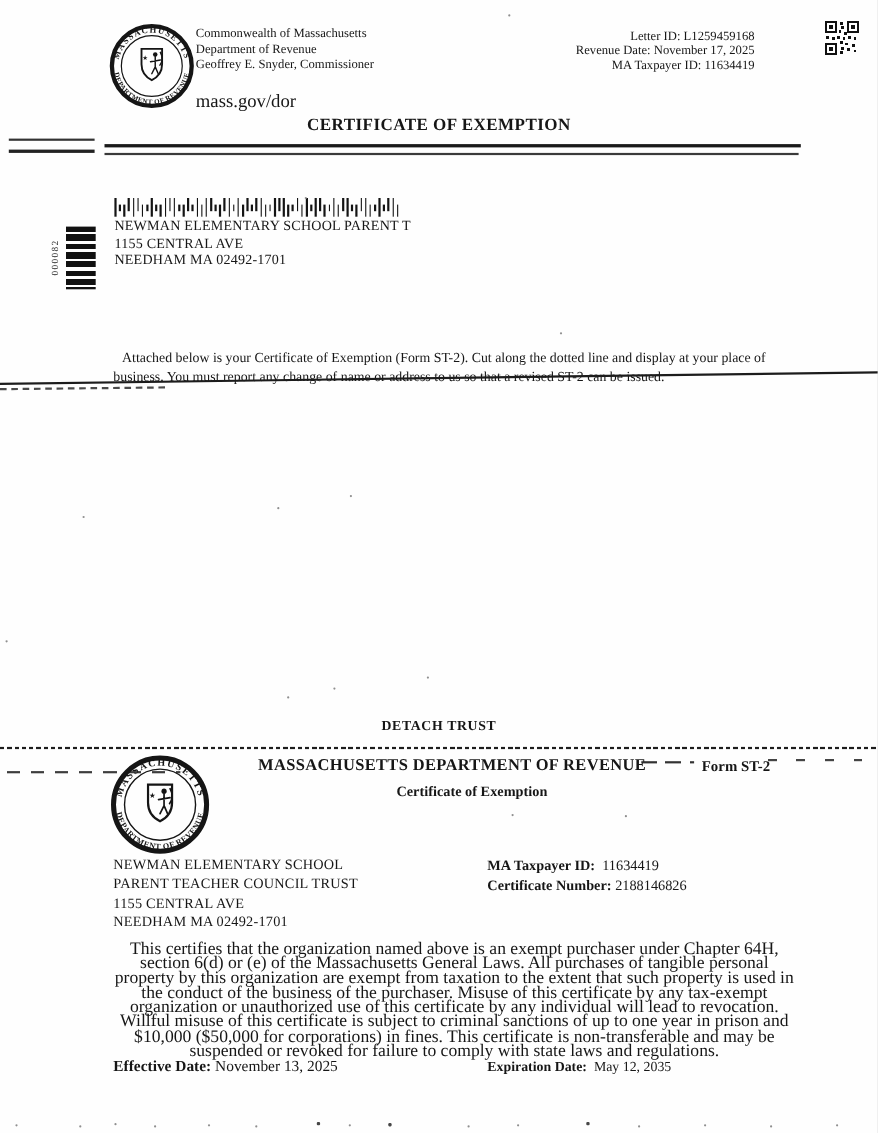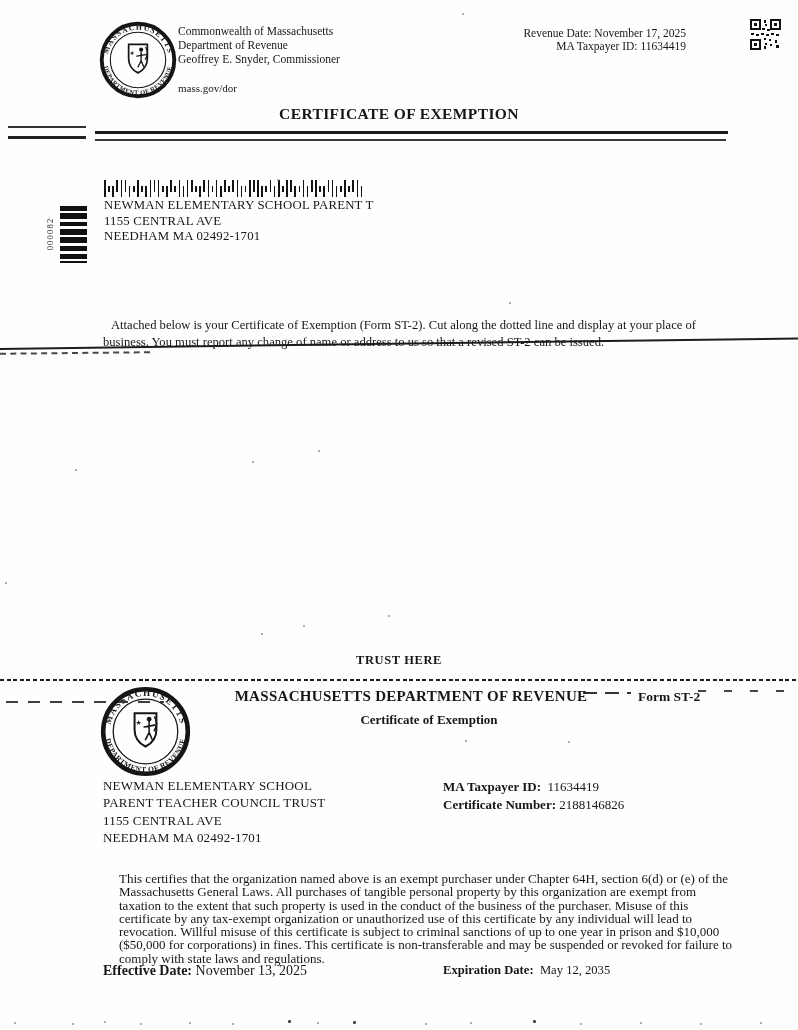--- a/index.html
+++ b/index.html
@@ -7,21 +7,21 @@
         font-family:"Liberation Serif",serif;color:#161616;overflow:hidden;}
   .abs{position:absolute;}
 
   
   .seal-1{left:99px;top:21px;width:78px;height:78px;}
   .seal-2{left:100px;top:686px;width:91px;height:91px;}
   .seal-top-text{font-size:10px;font-weight:bold;letter-spacing:1.5px;fill:#151515;font-family:"Liberation Serif",serif;}
   .seal-bottom-text{font-size:8.2px;font-weight:bold;letter-spacing:0.5px;fill:#151515;font-family:"Liberation Serif",serif;}
   .lh-block{left:178px;top:25px;font-size:11.5px;line-height:13.8px;}
   .lh-org{font-weight:normal;}
-  .lh-site{left:178px;top:82px;font-size:11px;}
+  .lh-site{left:178px;top:82px;font-size:17px;}
   .lh-meta{left:400px;top:27px;width:286px;text-align:right;font-size:11.5px;line-height:13.4px;}
   .qr{left:750px;top:19px;}
 
   
   .doc-title{left:0;top:105px;width:100%;text-align:center;font-size:15.5px;font-weight:bold;letter-spacing:0.4px;}
   .rule{background:#1a1a1a;}
   .rule-la{left:8px;top:126px;width:78px;height:2.4px;background:#333;}
   .rule-lb{left:8px;top:136px;width:78px;height:2.6px;background:#222;}
   .rule-ma{left:95px;top:131px;width:633px;height:3.2px;}
   .rule-mb{left:95px;top:139px;width:631px;height:1.6px;background:#3a3a3a;}
@@ -58,21 +58,21 @@
   .dash-right{left:698px;top:690px;width:86px;height:2px;
     background:repeating-linear-gradient(90deg,#444 0 8px,transparent 8px 26px);}
 
   
   .cert-dept-title{left:0;top:688px;width:822px;text-align:center;font-size:15px;font-weight:bold;letter-spacing:0.3px;}
   .cert-form{left:638px;top:689px;font-size:13.5px;font-weight:bold;}
   .cert-subtitle{left:30px;top:712px;width:798px;text-align:center;font-size:13px;font-weight:bold;}
   .org-block{left:103px;top:777px;font-size:13px;line-height:17.3px;letter-spacing:0.2px;}
   .cert-ids{left:443px;top:778px;font-size:13px;line-height:17.6px;}
   .lbl{font-weight:bold;}
-  .cert-body{left:103px;top:856px;width:620px;font-size:13px;line-height:13.3px;margin:16px;}
+  .cert-body{left:103px;top:856px;width:620px;font-size:16px;line-height:13.3px;margin:0;text-align:center;}
   .date-eff{left:103px;top:963px;font-size:14px;}
   .date-exp{left:443px;top:963px;font-size:12.6px;}
 
   
   .speck{position:absolute;width:2px;height:2px;background:#8f8f8f;border-radius:1px;}
   .speck.dk{background:#474747;width:3px;height:3px;}
 </style>
 </head>
 <body>
 
@@ -94,20 +94,21 @@
   </svg>
 
   <div class="abs lh-block">
     <div class="lh-org">Commonwealth of Massachusetts</div>
     <div>Department of Revenue</div>
     <div>Geoffrey E. Snyder, Commissioner</div>
   </div>
   <div class="abs lh-site">mass.gov/dor</div>
 
   <div class="abs lh-meta">
+    <div><span>Letter ID:</span> <span>L1259459168</span></div>
     <div><span>Revenue Date:</span> <span>November 17, 2025</span></div>
     <div><span>MA Taxpayer ID:</span> <span>11634419</span></div>
   </div>
 
   <svg class="abs qr" viewBox="0 0 25 25" width="31" height="31" fill="#111" shape-rendering="crispEdges">
     <rect x="0" y="0" width="9" height="9"></rect>
       <rect x="1.4" y="1.4" width="6.2" height="6.2" fill="#fff"></rect>
       <rect x="3" y="3" width="3" height="3"></rect>
     <rect x="16" y="0" width="9" height="9"></rect>
       <rect x="17.4" y="1.4" width="6.2" height="6.2" fill="#fff"></rect>
@@ -210,21 +211,21 @@
   <div class="abs recipient">
     <div>NEWMAN ELEMENTARY SCHOOL PARENT T</div>
     <div>1155 CENTRAL AVE</div>
     <div>NEEDHAM MA  02492-1701</div>
   </div>
 
   <p class="abs notice">Attached below is your Certificate of Exemption (Form ST-2). Cut along the dotted line and display at your place of business. You must report any change of name or address to us so that a revised ST-2 can be issued.</p>
   <div class="abs artifact-line"></div>
   <div class="abs artifact-underline"></div>
 
-  <div class="abs detach">TRUST HERE</div>
+  <div class="abs detach">DETACH TRUST</div>
   <div class="abs detach-line"></div>
   <div class="abs dash-left"></div>
   <div class="abs dash-mid"></div>
   <div class="abs dash-right"></div>
 
   <svg class="abs seal-2" viewBox="0 0 100 100">
     <circle cx="50" cy="50" r="46.5" fill="none" stroke="#151515" stroke-width="5"></circle>
     <circle cx="50" cy="50" r="35.5" fill="none" stroke="#151515" stroke-width="1.4"></circle>
     <defs>
       <path id="s2t" d="M 11,50 A 39,39 0 0 1 89,50"></path>

